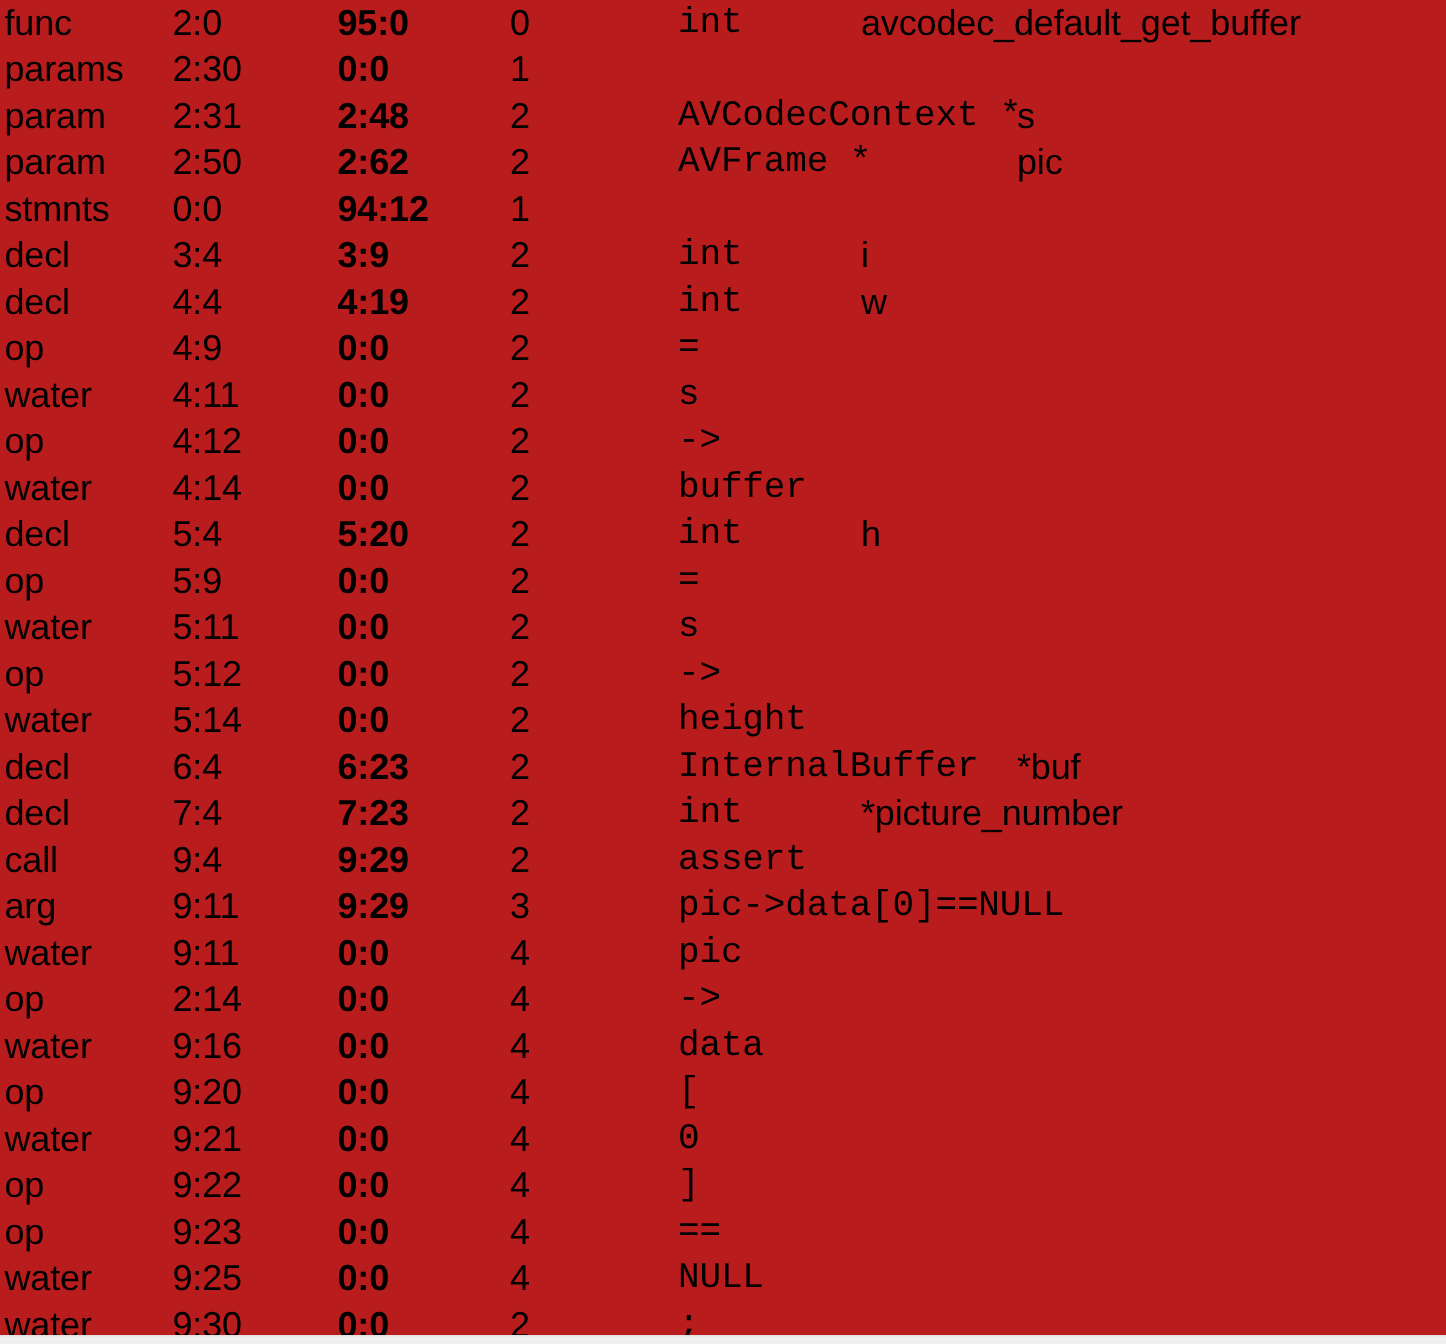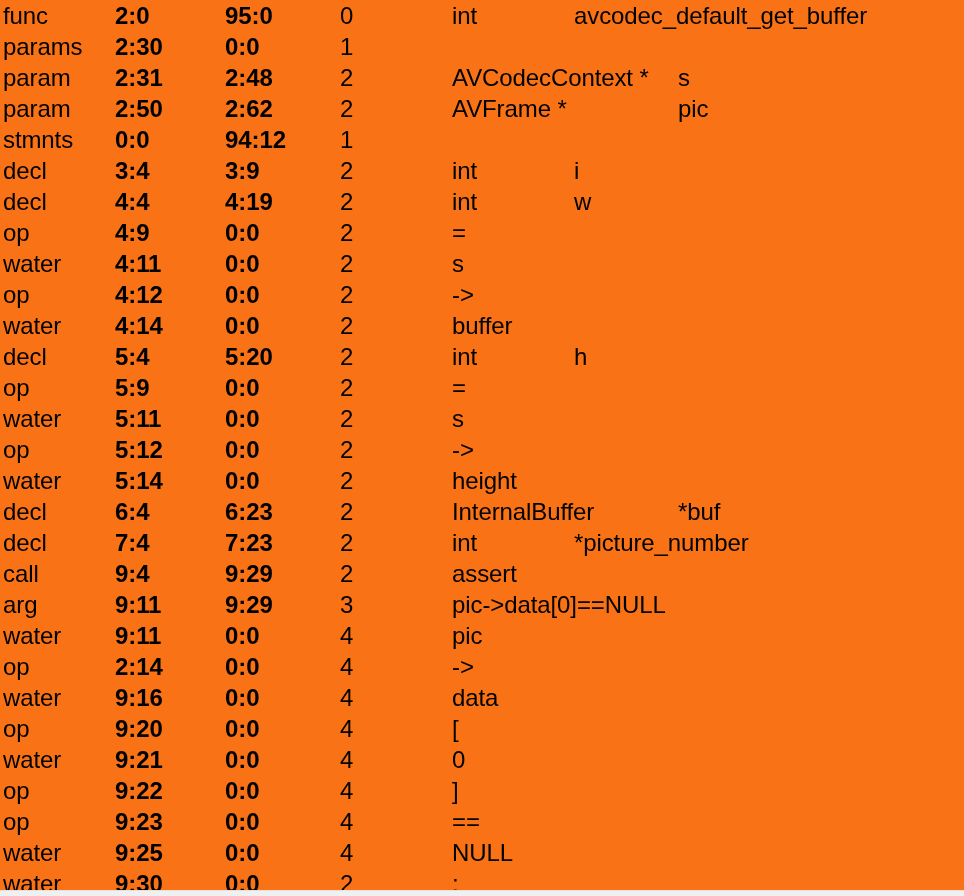--- a/index.html
+++ b/index.html
@@ -13,21 +13,21 @@
     height: 896px;
     overflow: hidden;
     font-family: "Liberation Sans", "DejaVu Sans", sans-serif;
     color: #000000;
   }
 
   #ast-listing {
     position: relative;
     width: 964px;
     height: 896px;
-    background: #f97316;
+    background: #b91c1c;
     overflow: hidden;
   }
 
   .rows {
     position: absolute;
     left: 0;
     top: 0;
     width: 964px;
   }
 
@@ -42,27 +42,27 @@
   .cell {
     position: absolute;
     top: 0;
     white-space: pre;
     font-size: 24px;
     line-height: 31px;
     letter-spacing: -0.1px;
   }
 
   .c-kind  { left: 3px;   }
-  .c-start { left: 115px; font-weight: bold; }
+  .c-start { left: 115px; }
   .c-end   { left: 225px; font-weight: bold; }
   .c-depth { left: 340px; }
 
   .c-text  { left: 452px; }
   .t-seg   { position: absolute; top: 0; white-space: pre; }
-  .t-seg0  { left: 0px;   }
+  .t-seg0  { left: 0px; font-family: Liberation Mono, monospace;   }
   .t-seg1  { left: 122px; }
   .t-seg2  { left: 226px; }
 
   
   .bottom-band {
     position: absolute;
     left: 0;
     bottom: 0;
     width: 964px;
     height: 6px;

